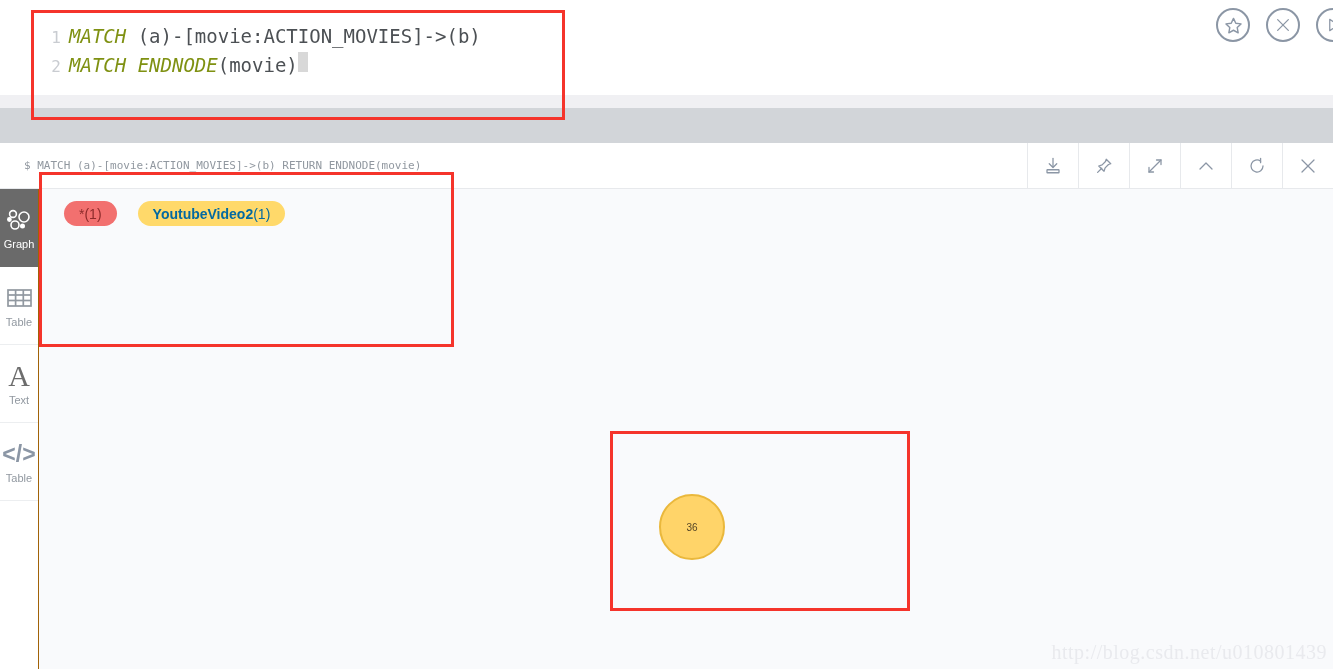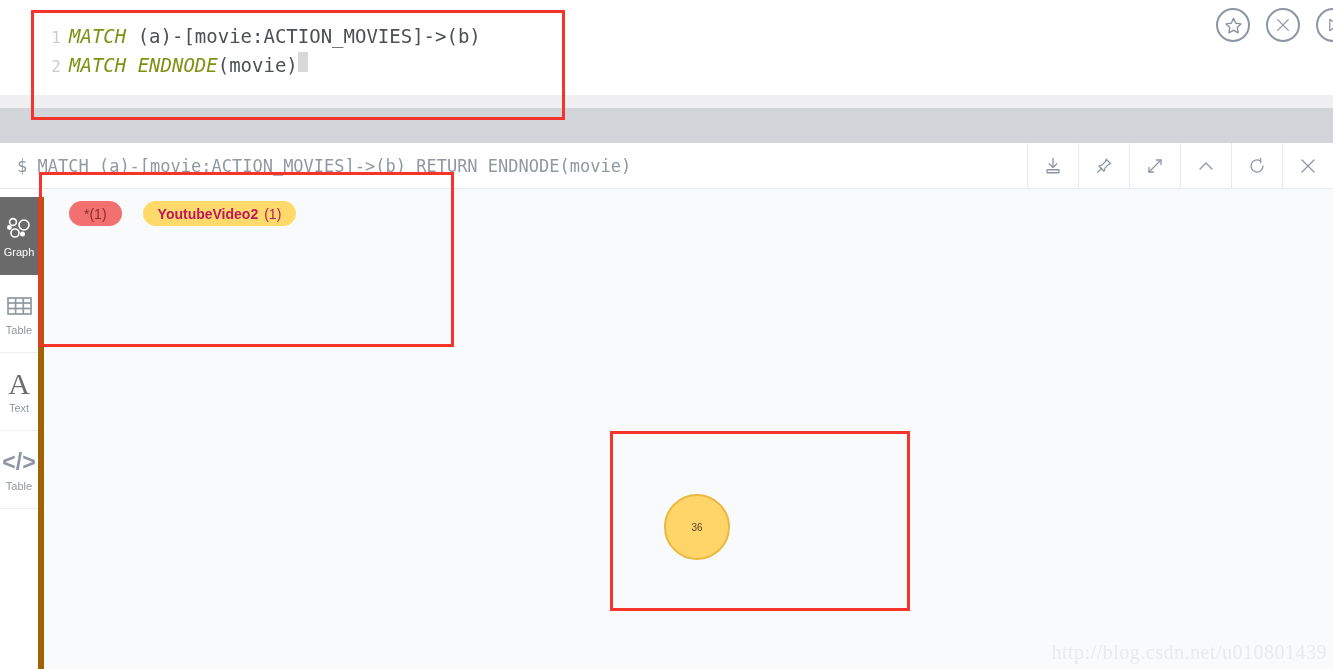--- a/index.html
+++ b/index.html
@@ -113,23 +113,23 @@
   #result-header {
     position: relative;
     height: 45px;
     background: #ffffff;
     border-bottom: 1px solid #e7e9ec;
     display: flex;
     align-items: center;
   }
   #result-query {
     font-family: "DejaVu Sans Mono", "Liberation Mono", monospace;
-    font-size: 17px;
+    font-size: 11px;
     color: #9198a0;
-    padding-left: 17px;
+    padding-left: 24px;
     white-space: pre;
   }
   #result-tools {
     position: absolute;
     right: 0; top: 0;
     height: 45px;
     display: flex;
     align-items: stretch;
   }
   .tool-btn {
@@ -147,22 +147,21 @@
     position: absolute;
     left: 0; top: 46px;
     width: 1333px;
     height: 480px;
     display: flex;
   }
   #view-sidebar {
     width: 38px;
     flex: none;
     background: #ffffff;
-    border-right: 6px solid #a16207;
-    margin-top: 8px;
+    border-right: 1px solid #a16207;
   }
   .side-item {
     height: 78px;
     display: flex;
     flex-direction: column;
     align-items: center;
     justify-content: center;
     gap: 3px;
     color: #9198a0;
     border-bottom: 1px solid #eceef0;
@@ -217,22 +216,21 @@
     font-size: 14px;
     box-sizing: border-box;
     white-space: nowrap;
   }
   .pill.rel {
     background: #f2706f;
     color: #8d2b2b;
   }
   .pill.node {
     background: #ffd96a;
-    color: #be185d;
-    gap: 6px;
+    color: #0369a1;
   }
   .pill .main { font-weight: bold; }
   .pill .cnt { font-weight: normal; }
   .pill.rel .main { font-weight: normal; }
 
   
   #graph-node {
     position: absolute;
     left: 620px; top: 305px;
     width: 66px; height: 66px;

